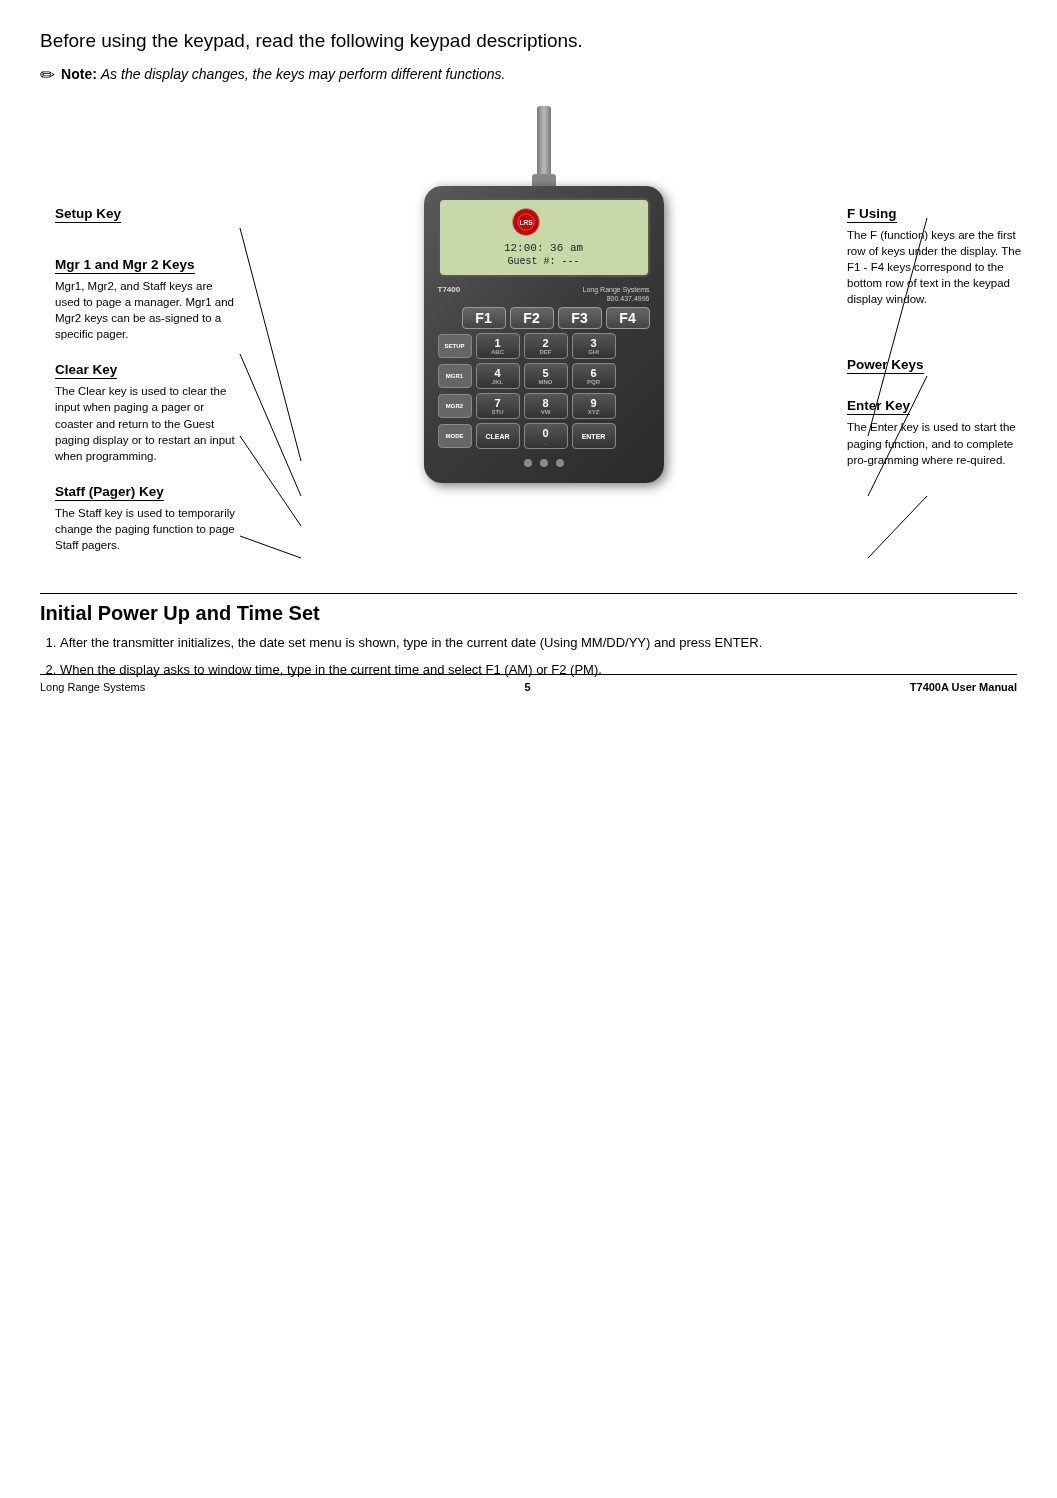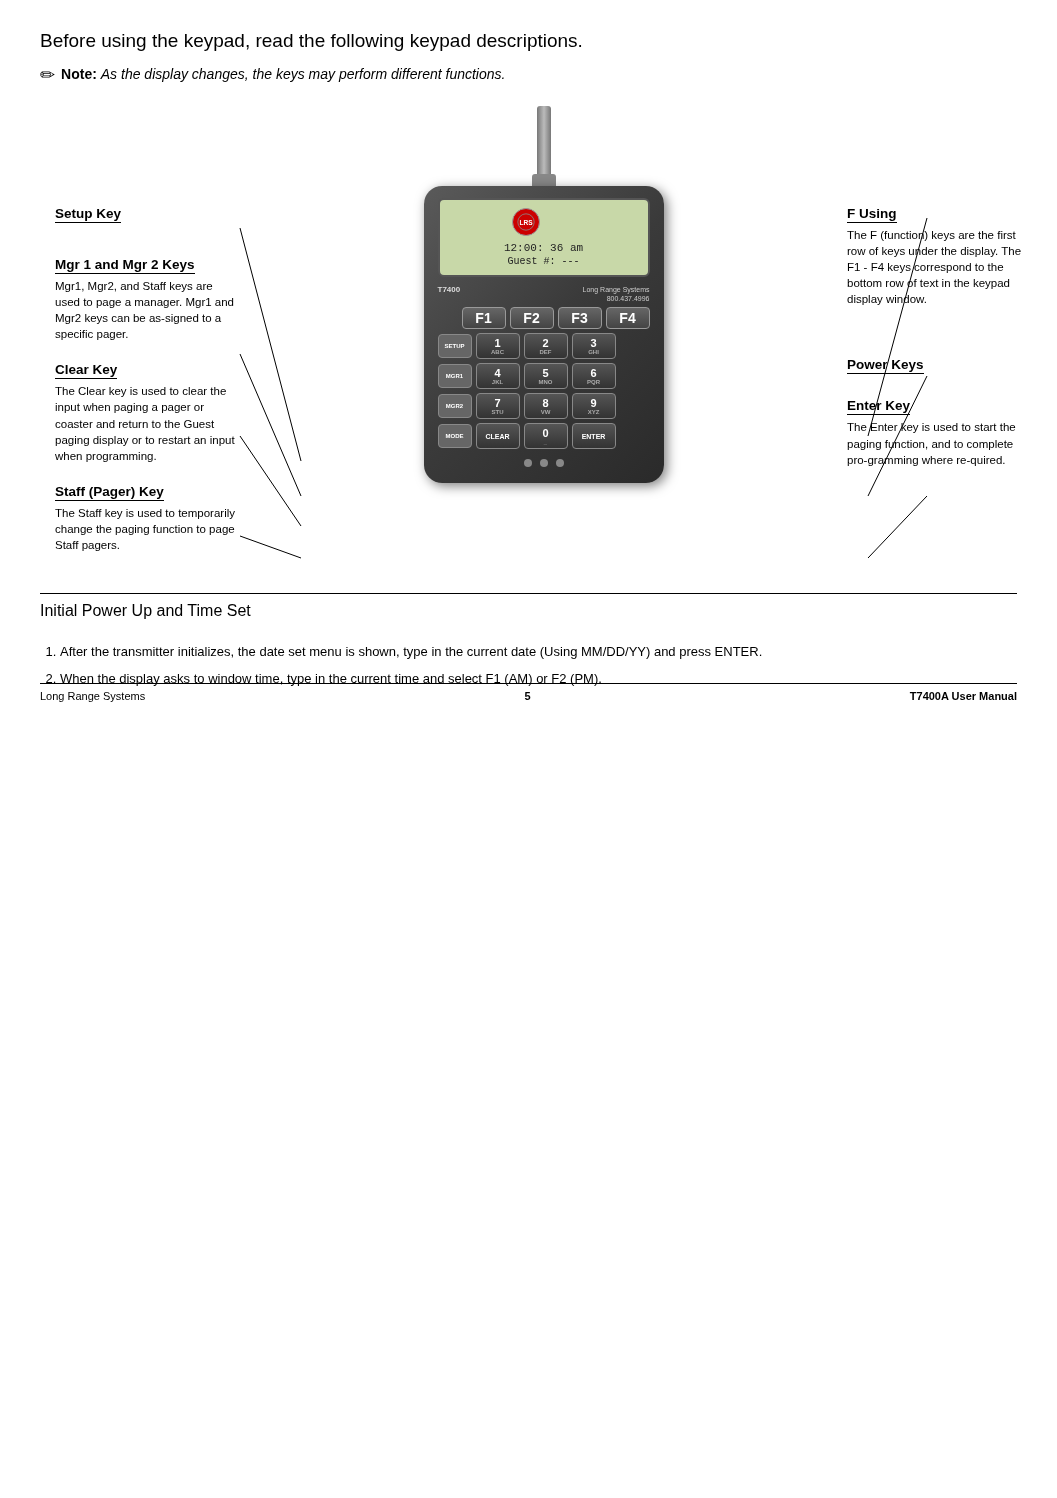--- a/index.html
+++ b/index.html
@@ -227,23 +227,23 @@
     }
 
     
     .bottom-section {
       margin-top: 10px;
       border-top: 1px solid #000;
       padding-top: 8px;
     }
 
     .section-title {
-      font-size: 16px;
-      font-weight: normal;
-      margin-bottom: 22px;
+      font-size: 20px;
+      font-weight: bold;
+      margin-bottom: 8px;
     }
 
     .ordered-list {
       margin-left: 20px;
     }
 
     .ordered-list li {
       font-size: 13px;
       line-height: 1.6;
       margin-bottom: 6px;

